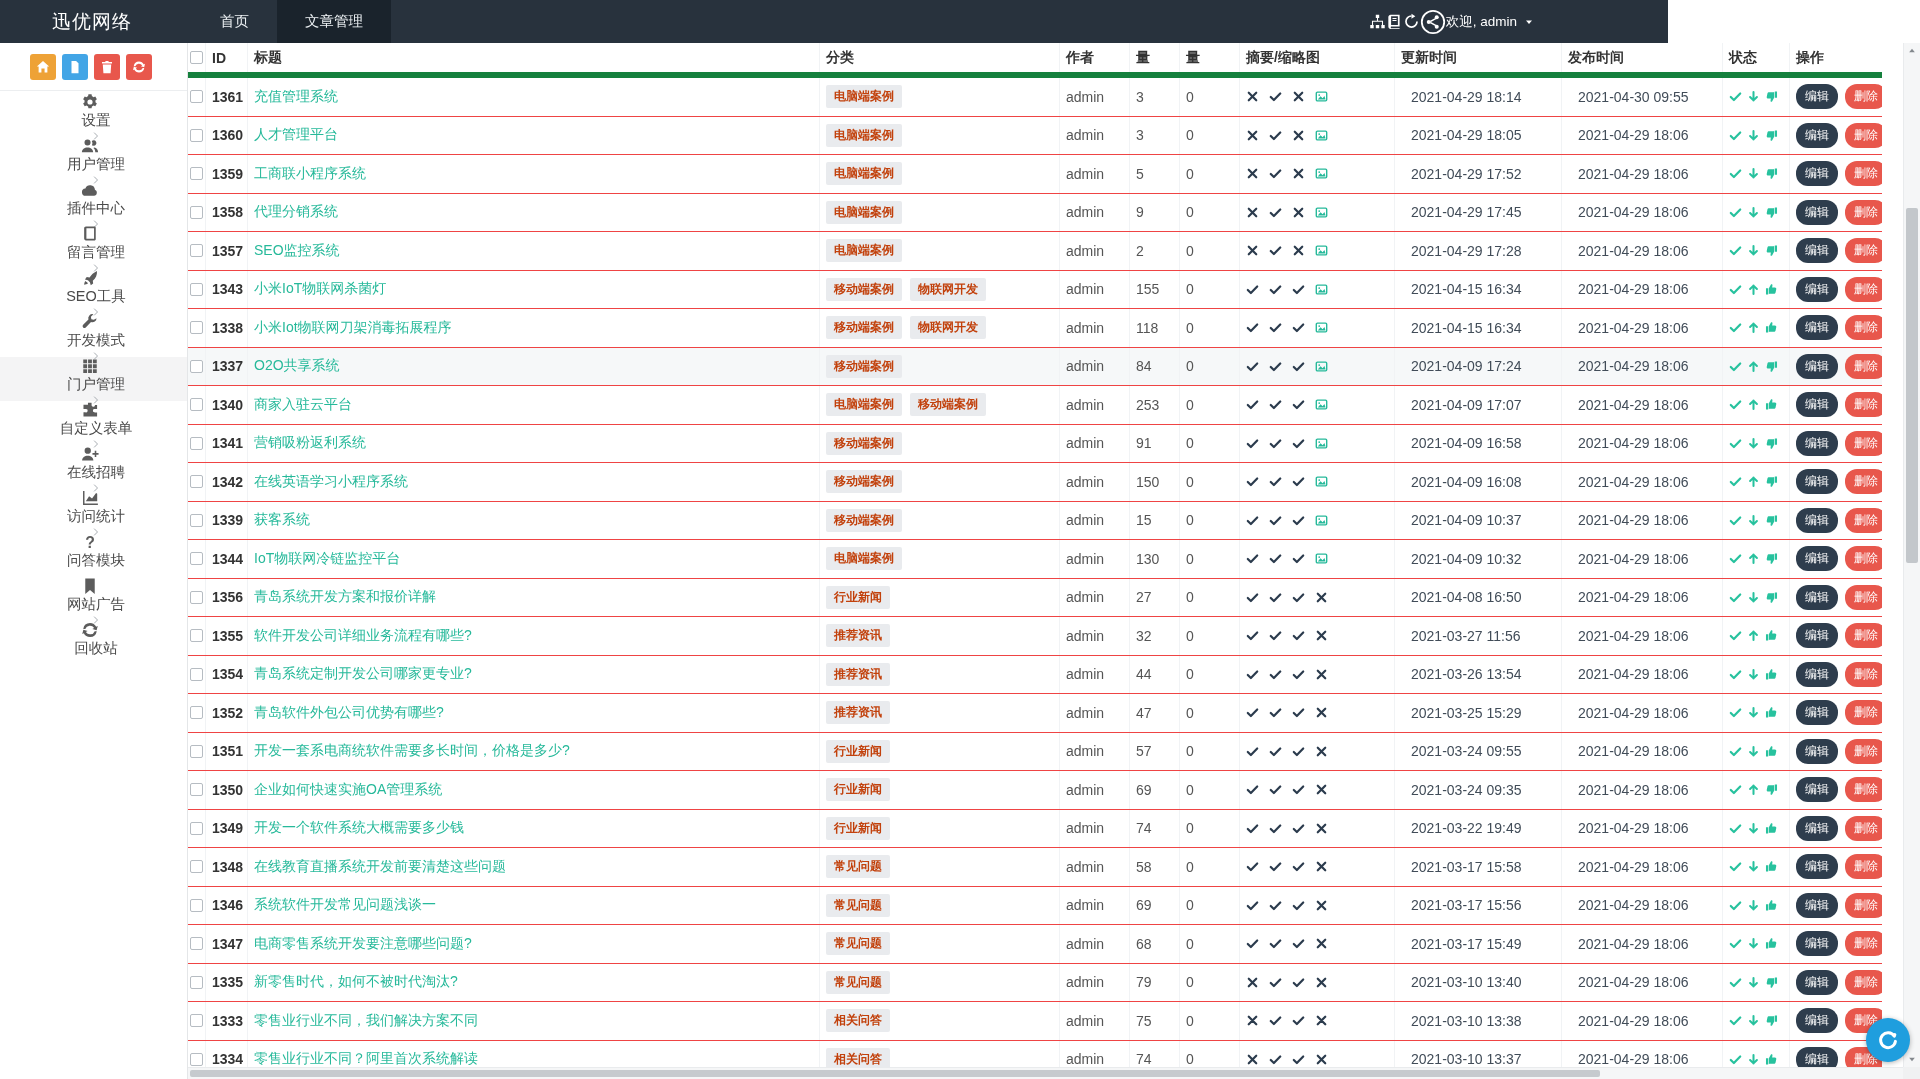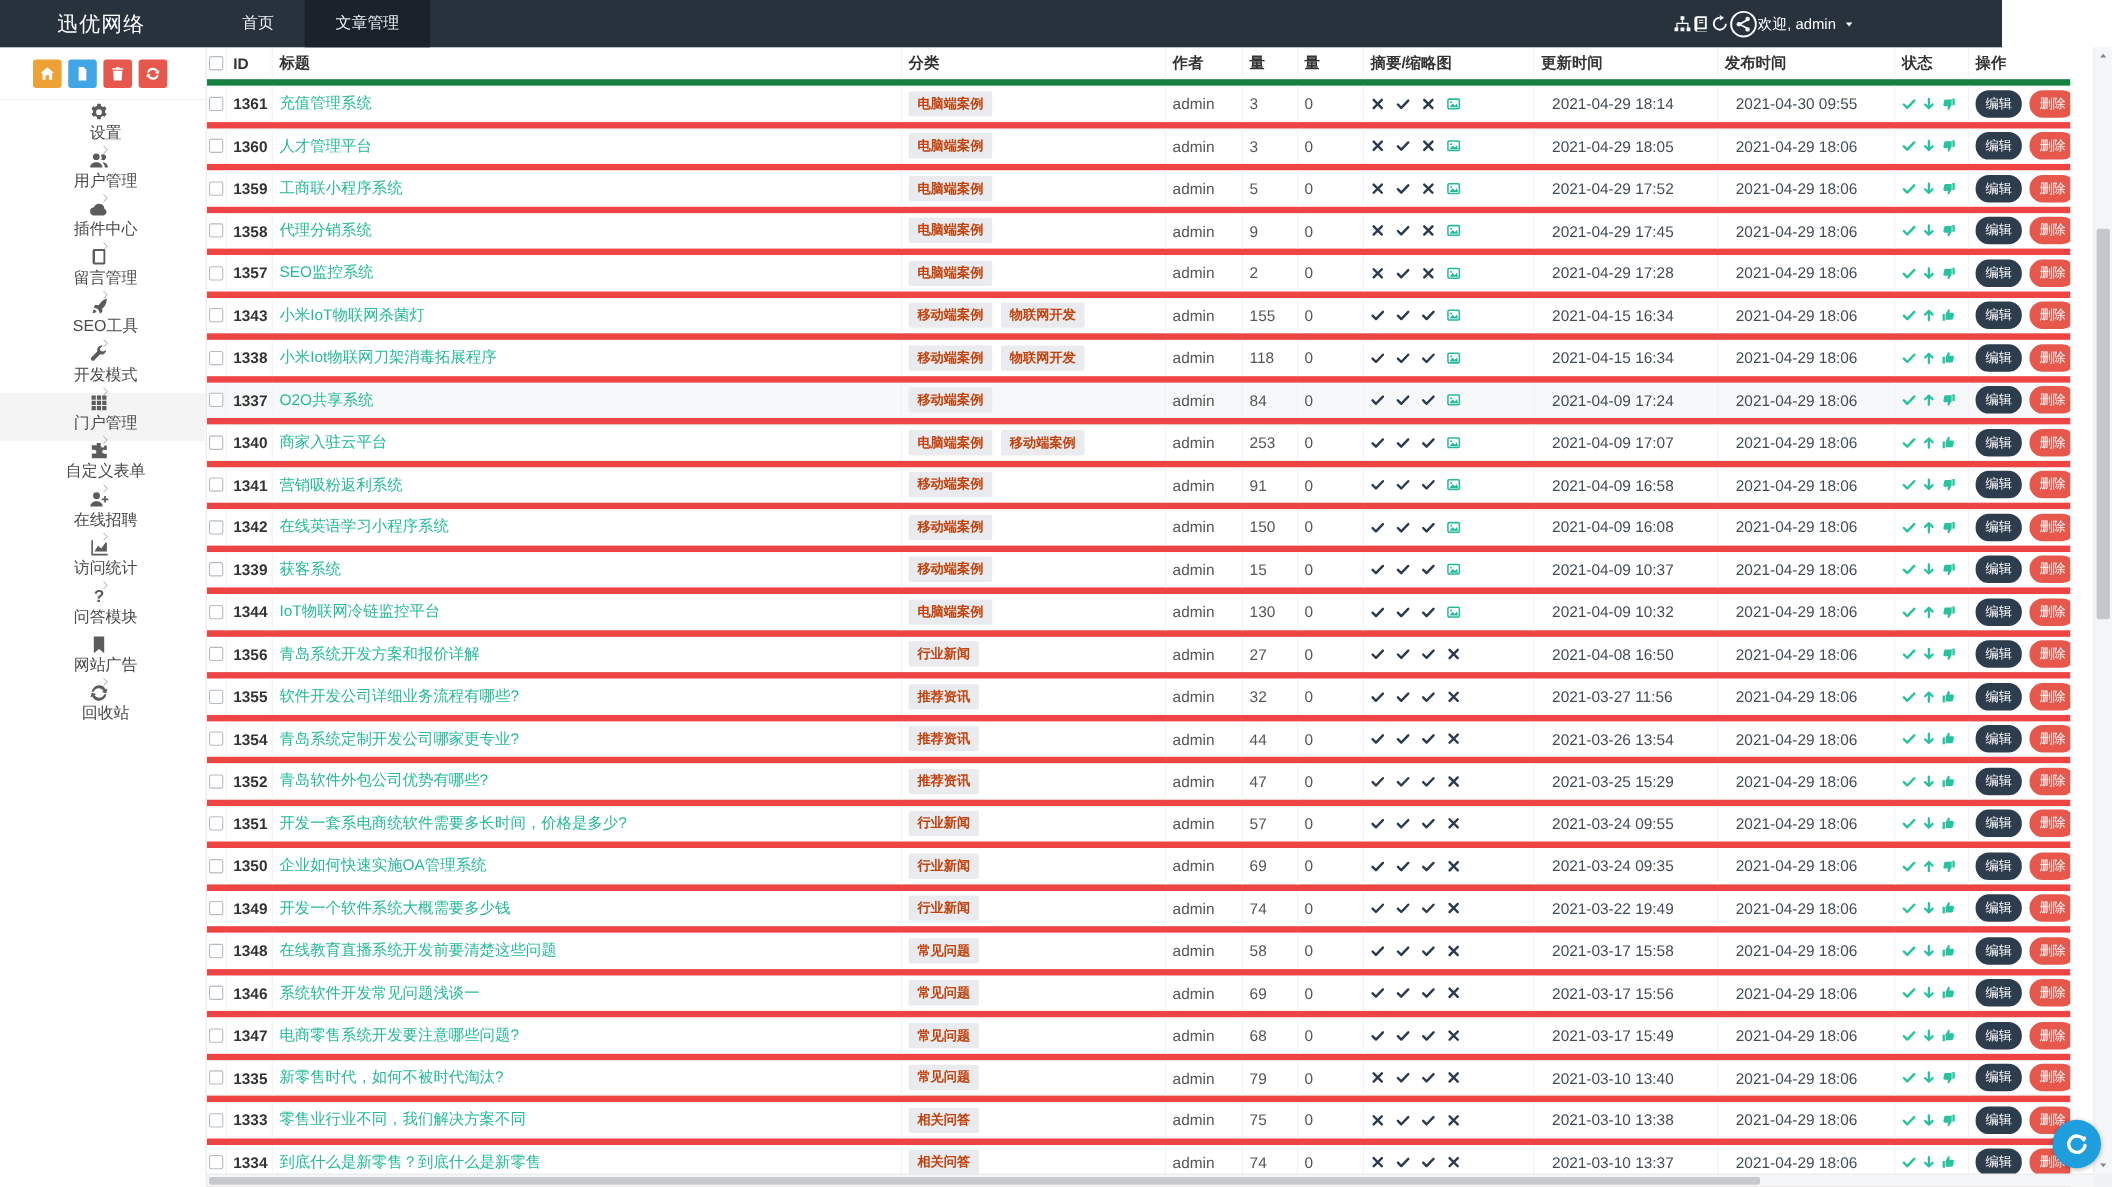--- a/index.html
+++ b/index.html
@@ -3,21 +3,21 @@
 <meta charset="utf-8">
 <style>
   * { box-sizing: border-box; margin: 0; padding: 0; }
   html,body { width:1920px; height:1079px; overflow:hidden; background:#fff;
     font-family:"Liberation Sans","DejaVu Sans",sans-serif; position:relative; }
   :root { --navbar:#28323d; --navactive:#1a232c; --accent:#26b99a; --edit:#2e3d4d; --del:#e8574c; }
   .icon { display:inline-flex; align-items:center; justify-content:center; flex:none; }
   .icon svg { display:block; width:100%; height:100%; }
 
   
-  .navbar { position:absolute; top:0; left:0; width:1820px; height:43px;
+  .navbar { position:absolute; top:0; left:0; width:1668px; height:43px;
     background:var(--navbar); display:flex; align-items:center; z-index:40; }
   .brand { color:#fff; font-size:19px; margin-left:52px; letter-spacing:1px; white-space:nowrap; cursor:pointer; }
   .nav-tabs { display:flex; height:43px; margin-left:60px; }
   .tab { padding:0 28px; line-height:43px; color:#edf1f4; font-size:14.5px; cursor:pointer; white-space:nowrap; }
   .tab.active { background:var(--navactive); }
   .nav-right { position:absolute; right:134px; top:0; height:43px; display:flex; align-items:center; }
   .nav-ic { width:17px; height:17px; color:#fff; cursor:pointer; }
   .nav-avatar { width:26px; height:26px; color:#fff; cursor:pointer; }
   .welcome { color:#fff; font-size:13.5px; display:flex; align-items:center; gap:7px; cursor:pointer; white-space:nowrap; }
   .caret { width:10px; height:10px; color:#fff; }
@@ -34,21 +34,21 @@
     color:#4a4a4a; font-size:14.5px; cursor:pointer;flex-direction:column; }
   .menu-item.active { background:#f4f4f5; }
   .mi-icon { width:18px; height:18px; color:#5c5c5c; margin-right:13px; }
   .mi-label { flex:1; white-space:nowrap; }
   .mi-chev { width:10px; height:12px; color:#9aa0a6; }
 
   
   .table { position:absolute; top:43px; left:188px; width:1694px; z-index:10; }
   .trow { display:grid;
     grid-template-columns:18px 42px 572px 240px 70px 50px 60px 155px 167px 161px 67px 92px;
-    align-items:stretch; border-bottom:6px solid #ef4444; height:38.5px; background:#fff; }
+    align-items:stretch; border-bottom:1px solid #ef4444; height:38.5px; background:#fff; }
   .trow.hl { background:#f6f8f9; }
   .trow.thead { height:35px; border-bottom:6px solid #15803d; }
   .cell { display:flex; align-items:center; padding-left:6px; border-right:1px solid #f1f3f5;
     overflow:hidden; white-space:nowrap; }
   .cell:last-child { border-right:none; }
   .th { font-weight:bold; color:#333; font-size:14px; }
   .cb-cell { padding-left:2px; }
   .cb { width:13px; height:13px; border:1px solid #b6bcc2; border-radius:2px; background:#fff; cursor:pointer; flex:none; }
   .cid { font-weight:bold; color:#333; font-size:14px; }
   a.title { color:var(--accent); font-size:14px; text-decoration:none; cursor:pointer;
@@ -1899,21 +1899,21 @@
           <button class="btn btn-edit">编辑</button>
           <button class="btn btn-del">删除</button>
         </div>
       </div>
       <div class="trow">
         <div class="cell cb-cell">
           <span class="cb"></span>
         </div>
         <div class="cell cid">1334</div>
         <div class="cell">
-          <a class="title" href="#">到底什么是新零售？到底什么是新零售</a>
+          <a class="title" href="#">零售业行业不同？阿里首次系统解读</a>
         </div>
         <div class="cell">
           <span class="badge">相关问答</span>
         </div>
         <div class="cell txt">admin</div>
         <div class="cell txt">74</div>
         <div class="cell txt">0</div>
         <div class="cell sm-cell">
           <span class="icon sm-dark">
             <svg viewBox="0 0 16 16" fill="currentColor">

